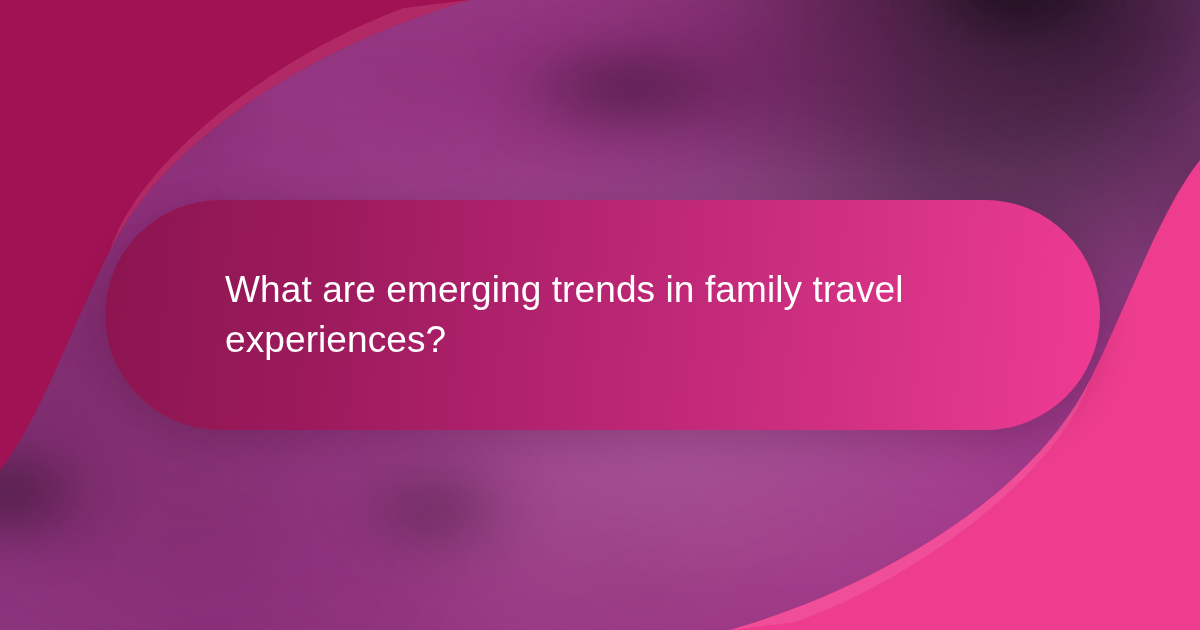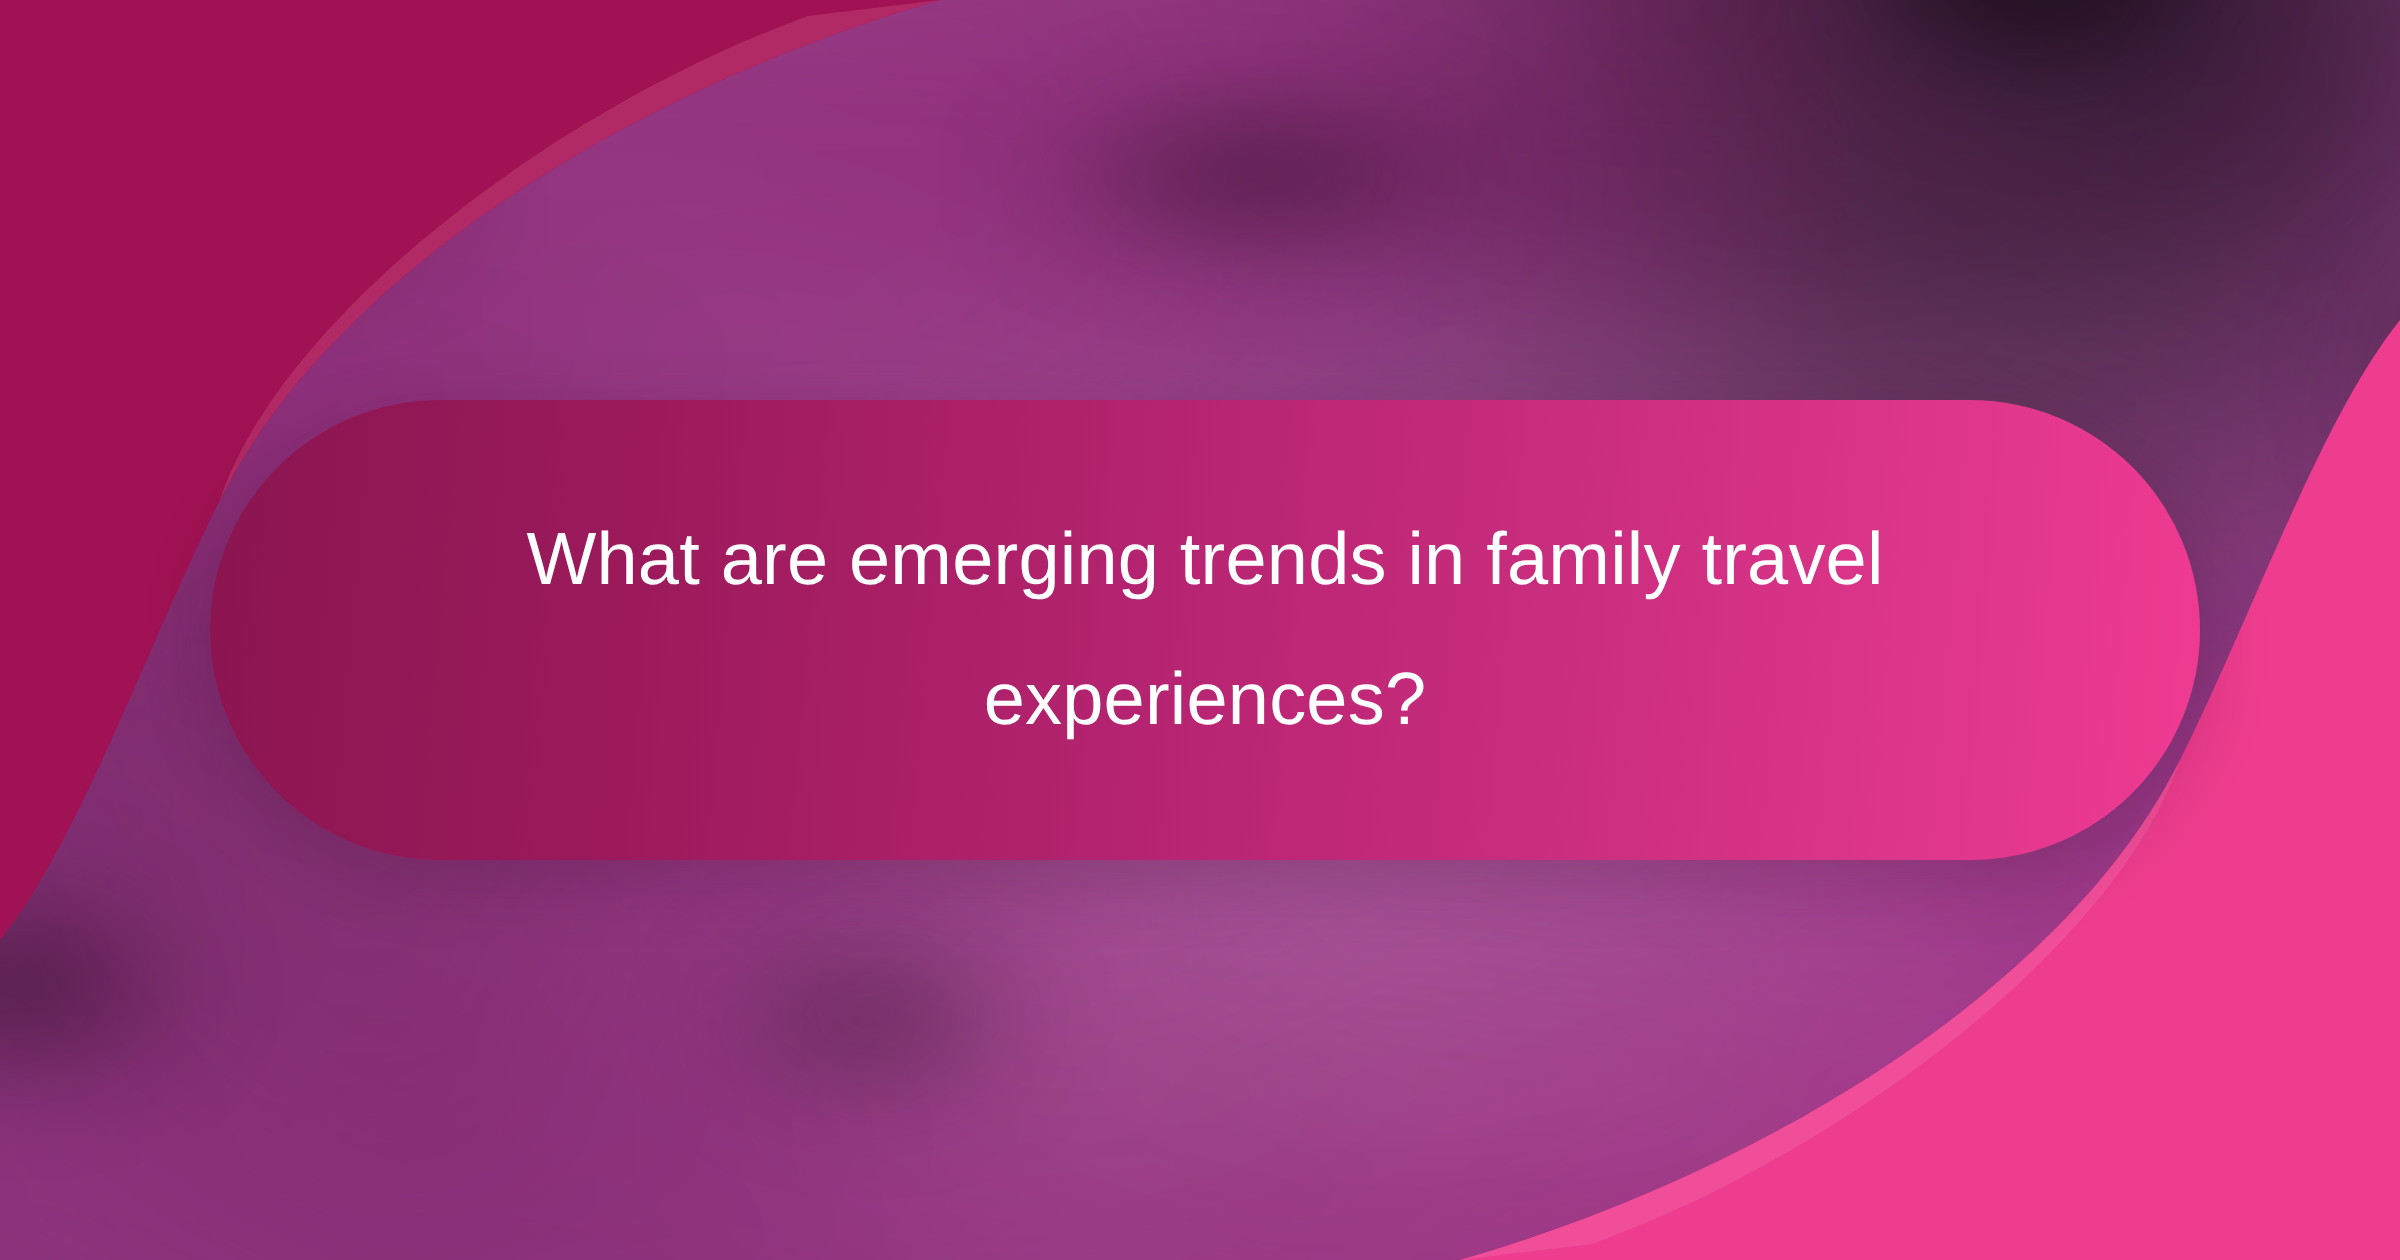--- a/index.html
+++ b/index.html
@@ -88,23 +88,22 @@
     box-shadow: 0 10px 34px rgba(60,10,40,0.22);
     display: flex;
     align-items: center;
     justify-content: center;
     box-sizing: border-box;
     padding: 0 120px;
   }
   .card-text {
     color: #ffffff;
     font-size: 37px;
-    line-height: 70px;
+    line-height: 50px;
     font-weight: 400;
-    text-align: center;
     letter-spacing: 0.1px;
     max-width: 780px;
   }
 </style>
 </head>
 <body>
 
 <div id="stage">
 
   <div class="bg-layer bg-base"></div>

